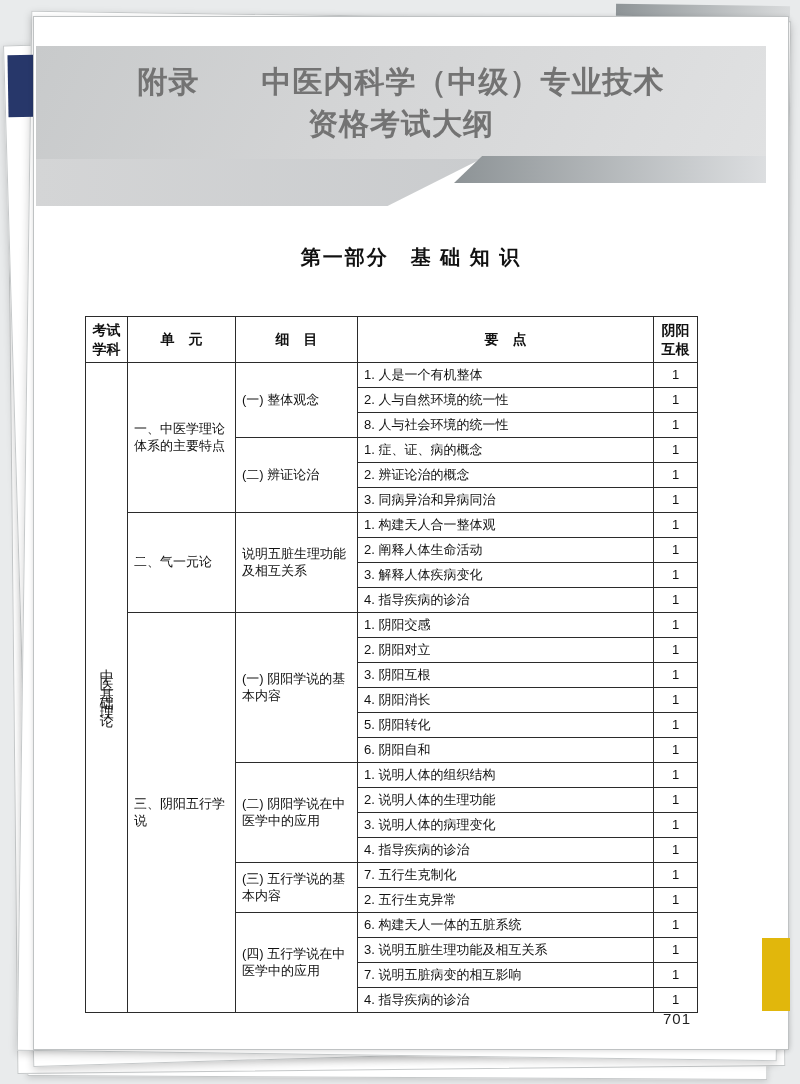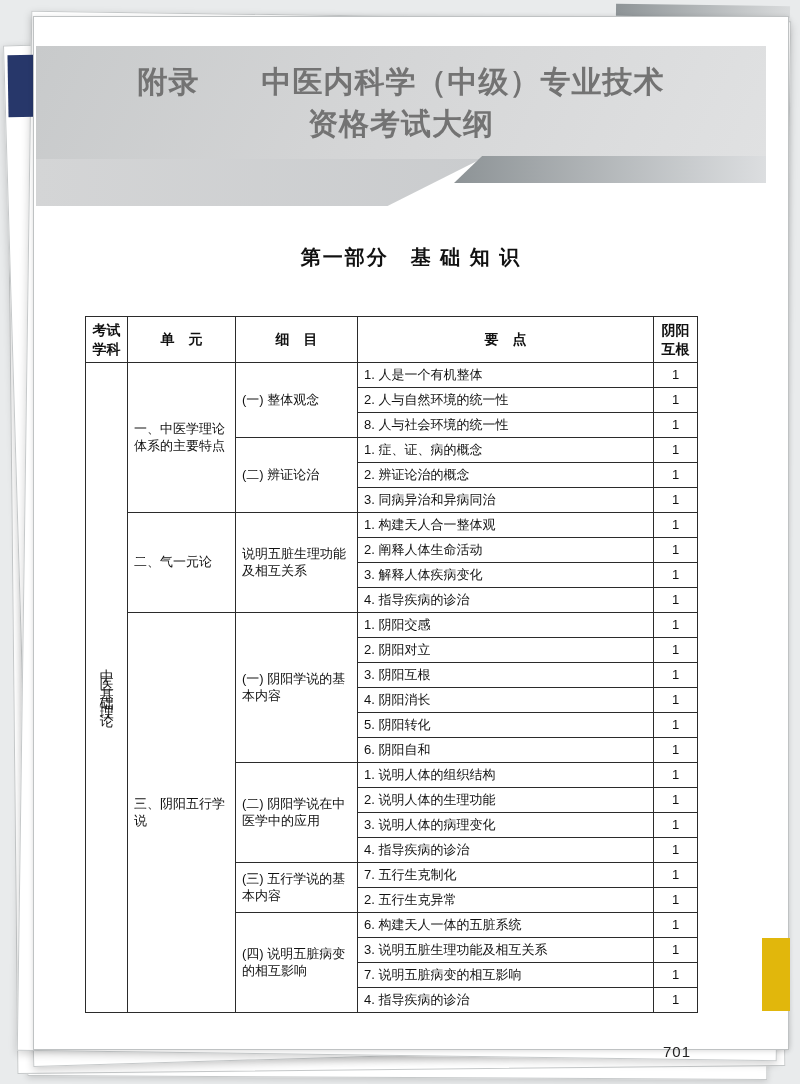--- a/index.html
+++ b/index.html
@@ -90,21 +90,21 @@
   }
   td.subject-cell { text-align:center; padding:0; }
   .vtext {
     writing-mode:vertical-lr; text-orientation:upright;
     letter-spacing:9px; font-size:14px; display:inline-block;
   }
   td.unit-cell, td.detail-cell { padding:2px 5px; }
   td.score-cell { text-align:center; padding:2px; }
 
   .page-number {
-    position:absolute; left:45px; top:1026px; width:612px;
+    position:absolute; left:45px; top:993px; width:612px;
     text-align:right; font-size:15px; letter-spacing:1px; color:#222;
   }
 </style>
 </head>
 <body>
 
 <div class="sheet b4"></div>
 <div class="sheet b3"></div>
 <div class="sheet b1"></div>
 <div class="sheet b2"></div>
@@ -237,21 +237,21 @@
         <tr>
           <td class="detail-cell" rowspan="2">(三) 五行学说的基本内容</td>
           <td class="point-cell">7. 五行生克制化</td>
           <td class="score-cell">1</td>
         </tr>
         <tr>
           <td class="point-cell">2. 五行生克异常</td>
           <td class="score-cell">1</td>
         </tr>
         <tr>
-          <td class="detail-cell" rowspan="4">(四) 说明五脏病变的相互影响</td>
+          <td class="detail-cell" rowspan="4">(四) 五行学说在中医学中的应用</td>
           <td class="point-cell">6. 构建天人一体的五脏系统</td>
           <td class="score-cell">1</td>
         </tr>
         <tr>
           <td class="point-cell">3. 说明五脏生理功能及相互关系</td>
           <td class="score-cell">1</td>
         </tr>
         <tr>
           <td class="point-cell">7. 说明五脏病变的相互影响</td>
           <td class="score-cell">1</td>

